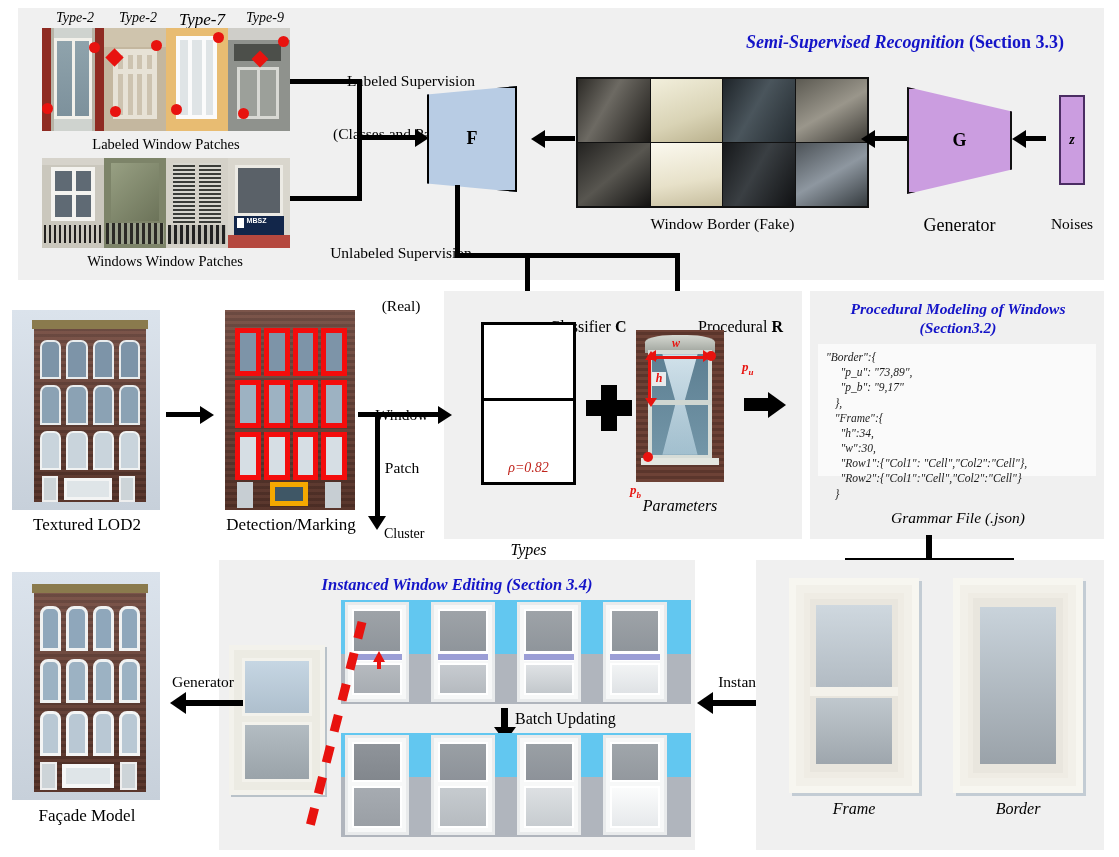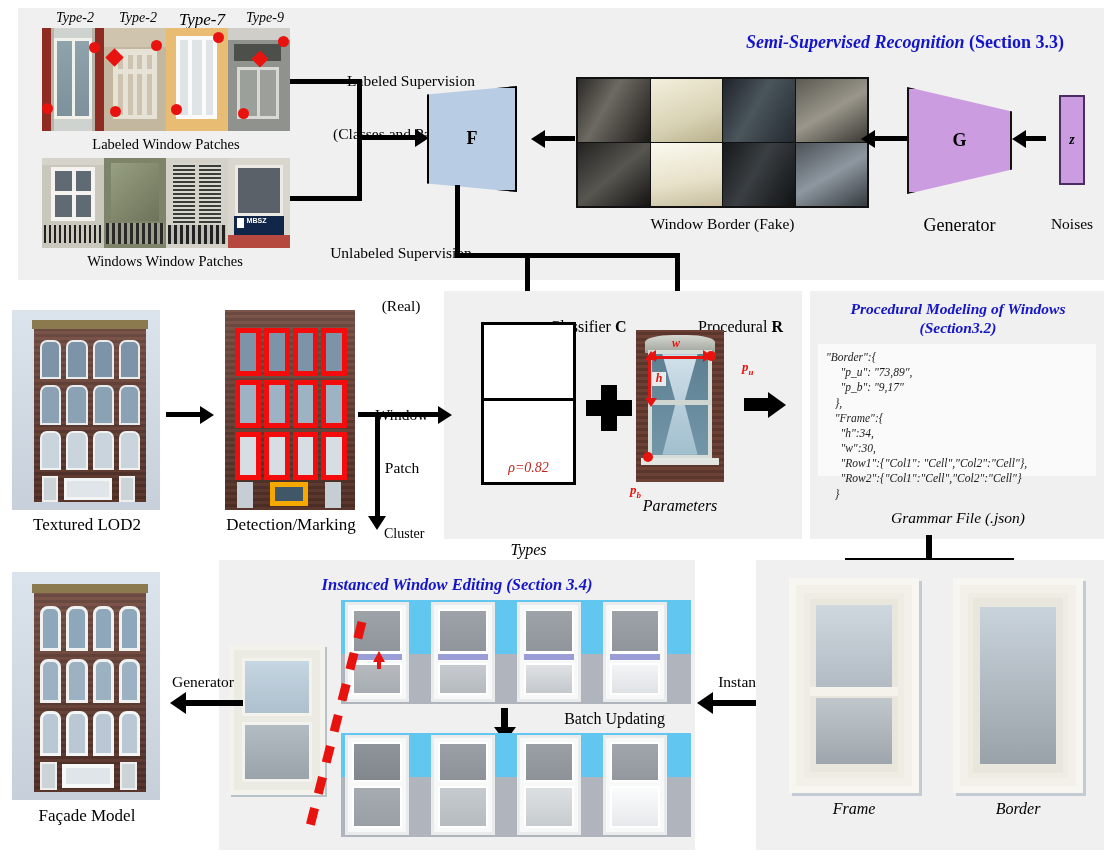--- a/index.html
+++ b/index.html
@@ -379,21 +379,21 @@
     </div>
     <div class="winmock" style="left:262px;top:2px;width:64px;height:100px;background:#f7f8f8;border:3px solid #e9ebec;">
       <div style="position:absolute;left:4px;top:4px;right:4px;height:44px;background:linear-gradient(180deg,#9ea3a8,#8f959b);border:2px solid #fff;"></div>
       <div style="position:absolute;left:4px;top:48px;right:4px;height:8px;background:#9b9ed6;border-top:1px solid #fff;border-bottom:1px solid #fff;"></div>
       <div style="position:absolute;left:4px;top:58px;right:4px;bottom:4px;background:linear-gradient(180deg,#f2f4f5,#dfe2e5);border:2px solid #fff;"></div>
     </div>
   </div>
 
   <div class="ar" style="left:501px; top:708px; width:7px; height:22px;"></div>
   <div class="arrow-head ah-down" style="left:494px; top:727px; border-left-width:11px; border-right-width:11px; border-top-width:15px;"></div>
-  <div class="lbl" style="left:515px; top:710px; width:150px; font-size:16px; text-align:right;">Batch Updating</div>
+  <div class="lbl" style="left:515px; top:710px; width:150px; font-size:16px; text-align:left;">Batch Updating</div>
 
   <div style="position:absolute;left:341px;top:733px;width:350px;height:104px;background:linear-gradient(180deg,#62c7f0 0 42%,#b0b5bd 42% 100%);">
     <div class="winmock" style="left:4px;top:2px;width:64px;height:100px;background:#f7f8f8;border:3px solid #e9ebec;">
       <div style="position:absolute;left:4px;top:4px;right:4px;height:40px;background:linear-gradient(180deg,#8f949a,#82878d);border:2px solid #fff;"></div>
       <div style="position:absolute;left:4px;top:48px;right:4px;bottom:4px;background:linear-gradient(180deg,#a6abb1,#9a9fa5);border:2px solid #fff;"></div>
     </div>
     <div class="winmock" style="left:90px;top:2px;width:64px;height:100px;background:#f7f8f8;border:3px solid #e9ebec;">
       <div style="position:absolute;left:4px;top:4px;right:4px;height:40px;background:linear-gradient(180deg,#9aa0a5,#8d9299);border:2px solid #fff;"></div>
       <div style="position:absolute;left:4px;top:48px;right:4px;bottom:4px;background:linear-gradient(180deg,#c6cbcf,#b6bbc0);border:2px solid #fff;"></div>
     </div>

